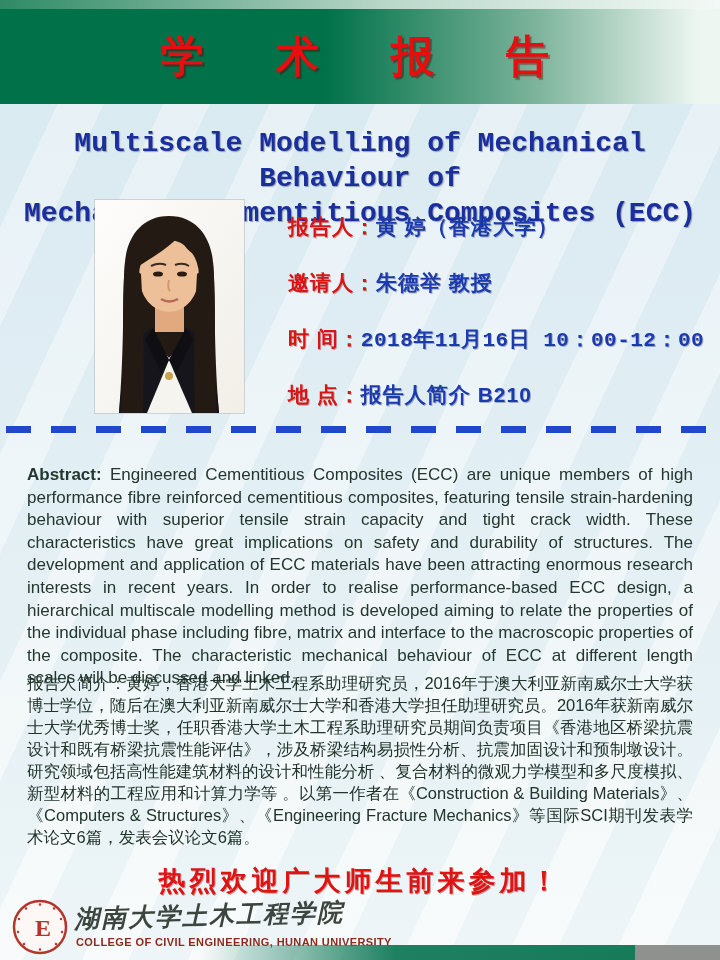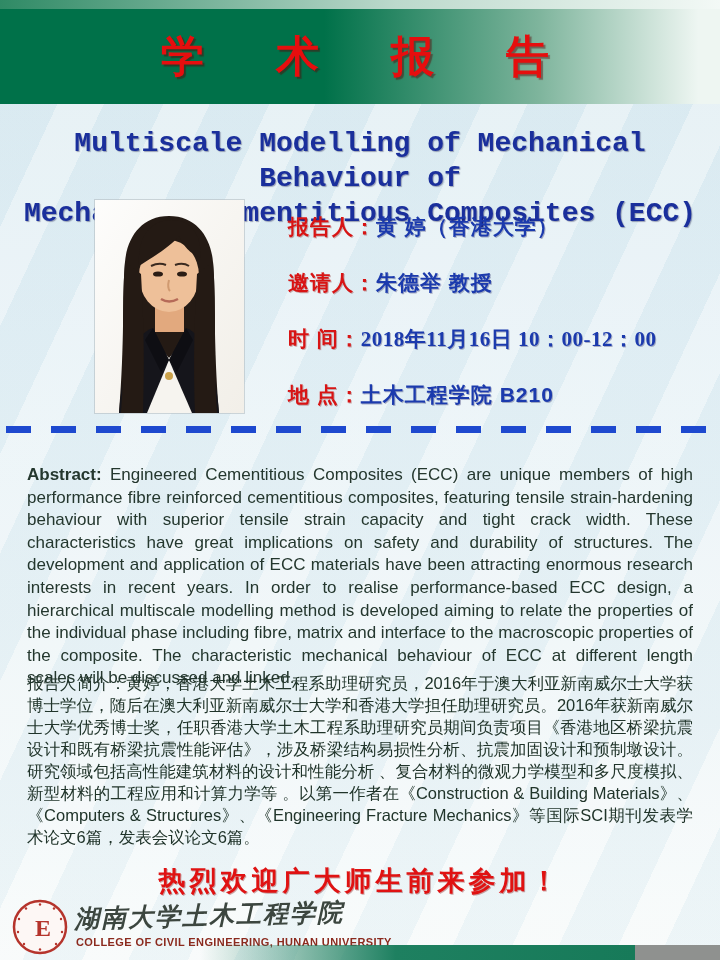--- a/index.html
+++ b/index.html
@@ -22,21 +22,21 @@
         font-family:Liberation Mono, monospace;font-weight:bold;font-size:28px;line-height:35px;
         color:#1a2f9c;text-shadow:1px 1px 1px rgba(10,10,60,.35);}
   
   .photo{position:absolute;left:95px;top:200px;width:149px;height:213px;background:#fafaf7;
         box-shadow:0 0 0 1px rgba(180,190,195,.6);}
   
   .info{position:absolute;left:288px;top:213px;width:420px;}
   .info-row{height:24px;margin-bottom:32px;white-space:nowrap;font-size:21px;font-weight:bold;}
   .info-row .label{color:#d81414;letter-spacing:1px;text-shadow:1px 1px 0 rgba(120,0,0,.3);}
   .info-row .value{color:#1b3aad;letter-spacing:1px;text-shadow:1px 1px 0 rgba(10,10,80,.3);}
-  .info-row:nth-child(3) .value{font-family:Liberation Serif, serif;letter-spacing:0.5px;}
+  .info-row:nth-child(3) .value{font-family:Liberation Mono, monospace;letter-spacing:0.5px;}
   
   .dashed-divider{position:absolute;left:6px;top:426px;width:710px;height:7px;
         background:repeating-linear-gradient(to right,#1e49cf 0 25px,transparent 25px 45px);}
   
   .abstract{position:absolute;left:27px;top:447px;width:666px;text-align:justify;
         font-family:Liberation Sans, sans-serif;font-size:17px;line-height:22.6px;color:#24372e;}
   .abstract .abstract-label{font-weight:bold;}
   .bio{position:absolute;left:27px;top:655px;width:666px;text-align:justify;
         font-family:"Liberation Sans",sans-serif;font-weight:normal;font-size:16.5px;
         line-height:22px;color:#20342a;}
@@ -116,21 +116,21 @@
     <div class="info-row">
       <span class="label">报告人：</span><span class="value">黄  婷（香港大学）</span>
     </div>
     <div class="info-row">
       <span class="label">邀请人：</span><span class="value">朱德举 教授</span>
     </div>
     <div class="info-row">
       <span class="label">时  间：</span><span class="value">2018年11月16日 10：00-12：00</span>
     </div>
     <div class="info-row">
-      <span class="label">地  点：</span><span class="value">土木工程学院  B210</span>
+      <span class="label">地  点：</span><span class="value">报告人简介  B210</span>
     </div>
   </div>
 
   <div class="dashed-divider"></div>
 
   <p class="abstract"><span class="abstract-label">Abstract:</span><span> Engineered Cementitious Composites (ECC) are unique members of high performance fibre reinforced cementitious composites, featuring tensile strain-hardening behaviour with superior tensile strain capacity and tight crack width. These characteristics have great implications on safety and durability of structures. The development and application of ECC materials have been attracting enormous research interests in recent years. In order to realise performance-based ECC design, a hierarchical multiscale modelling method is developed aiming to relate the properties of the individual phase including fibre, matrix and interface to the macroscopic properties of the composite. The characteristic mechanical behaviour of ECC at different length scales will be discussed and linked.</span></p>
 
   <p class="bio">报告人简介：黄婷，香港大学土木工程系助理研究员，2016年于澳大利亚新南威尔士大学获博士学位，随后在澳大利亚新南威尔士大学和香港大学担任助理研究员。2016年获新南威尔士大学优秀博士奖，任职香港大学土木工程系助理研究员期间负责项目《香港地区桥梁抗震设计和既有桥梁抗震性能评估》，涉及桥梁结构易损性分析、抗震加固设计和预制墩设计。研究领域包括高性能建筑材料的设计和性能分析 、复合材料的微观力学模型和多尺度模拟、新型材料的工程应用和计算力学等 。以第一作者在《Construction &amp; Building Materials》、《Computers &amp; Structures》、《Engineering Fracture Mechanics》等国际SCI期刊发表学术论文6篇，发表会议论文6篇。</p>
 
   <div class="welcome">热烈欢迎广大师生前来参加！</div>

